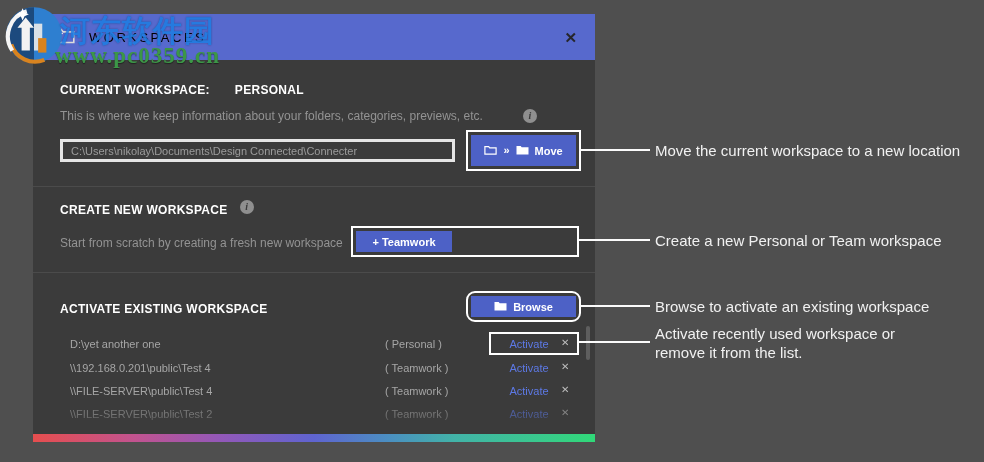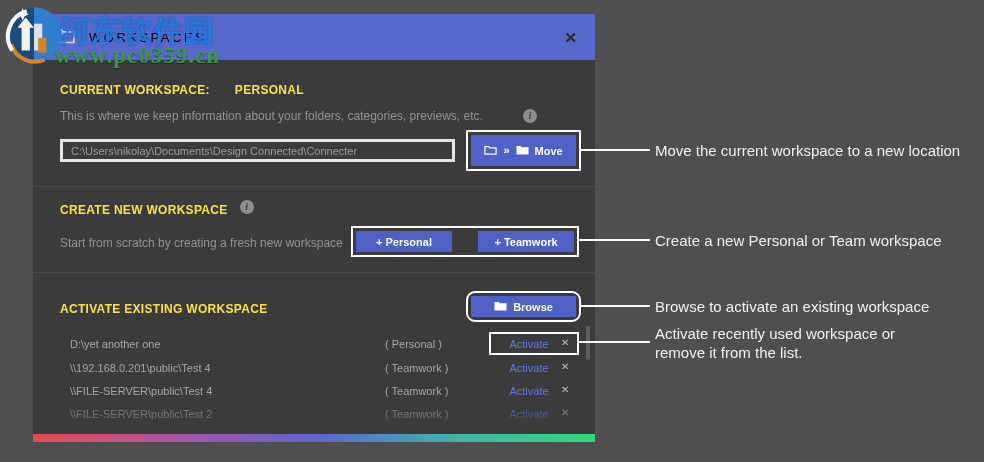--- a/index.html
+++ b/index.html
@@ -8,21 +8,21 @@
   .stage { position:relative; width:984px; height:462px; background:#4f4f4f; overflow:hidden; }
 
   
   .dialog { position:absolute; left:33px; top:14px; width:562px; height:428px; background:#3b3b3b; }
   .titlebar { position:absolute; left:0; top:0; width:100%; height:46px; background:#5769cd;
               display:flex; align-items:center; padding:0 18px 0 20px; }
   .titlebar .title { margin-left:13px; font-size:13px; letter-spacing:2.5px; color:#000000; }
   .titlebar .close { margin-left:auto; color:#26262b; font-size:15px; font-weight:bold; line-height:1; cursor:default; }
 
   .abs { position:absolute; }
-  .sec-label { font-size:12px; font-weight:bold; color:#fde047; letter-spacing:.3px; }
+  .sec-label { font-size:12px; font-weight:bold; color:#ffffff; letter-spacing:.3px; }
   .sec-desc  { font-size:12px; color:#939393; }
   .info-icon { display:inline-block; width:14px; height:14px; border-radius:50%; background:#8f8f8f;
                color:#3b3b3b; font-size:10px; font-weight:bold; font-style:italic; text-align:center;
                line-height:14px; font-family:"Liberation Serif", serif; }
 
   .path-input { position:absolute; left:27px; top:125px; width:395px; height:23px; background:transparent;
                 border:3px solid #e5e5e5; color:#9c9c9c; font-size:11px; padding:0 8px;
                 font-family:"Liberation Sans", sans-serif; outline:none; }
 
   .hl-box { position:absolute; border:2px solid #ffffff; padding:3px; }
@@ -107,21 +107,20 @@
 
     <div class="divider" style="top:172px;"></div>
 
     <div class="abs" style="left:27px; top:189px; display:flex; align-items:flex-start;">
       <span class="sec-label">CREATE NEW WORKSPACE</span>
       <span class="info-icon" style="margin-left:12px; margin-top:-3px;">i</span>
     </div>
     <div class="abs sec-desc" style="left:27px; top:222px;">Start from scratch by creating a fresh new workspace</div>
 
     <div class="hl-box" style="left:318px; top:212px; width:228px; height:31px; display:flex; justify-content:space-between;">
-      <button class="btn-blue" style="width:96px;">+ Personal</button>
       <button class="btn-blue" style="width:96px;">+ Teamwork</button>
     </div>
 
     <div class="divider" style="top:258px;"></div>
 
     <div class="abs sec-label" style="left:27px; top:288px;">ACTIVATE EXISTING WORKSPACE</div>
 
     <div class="hl-box" style="left:433px; top:277px; width:115px; height:31px;border-radius:9px;">
       <button class="btn-blue">
         <span>

